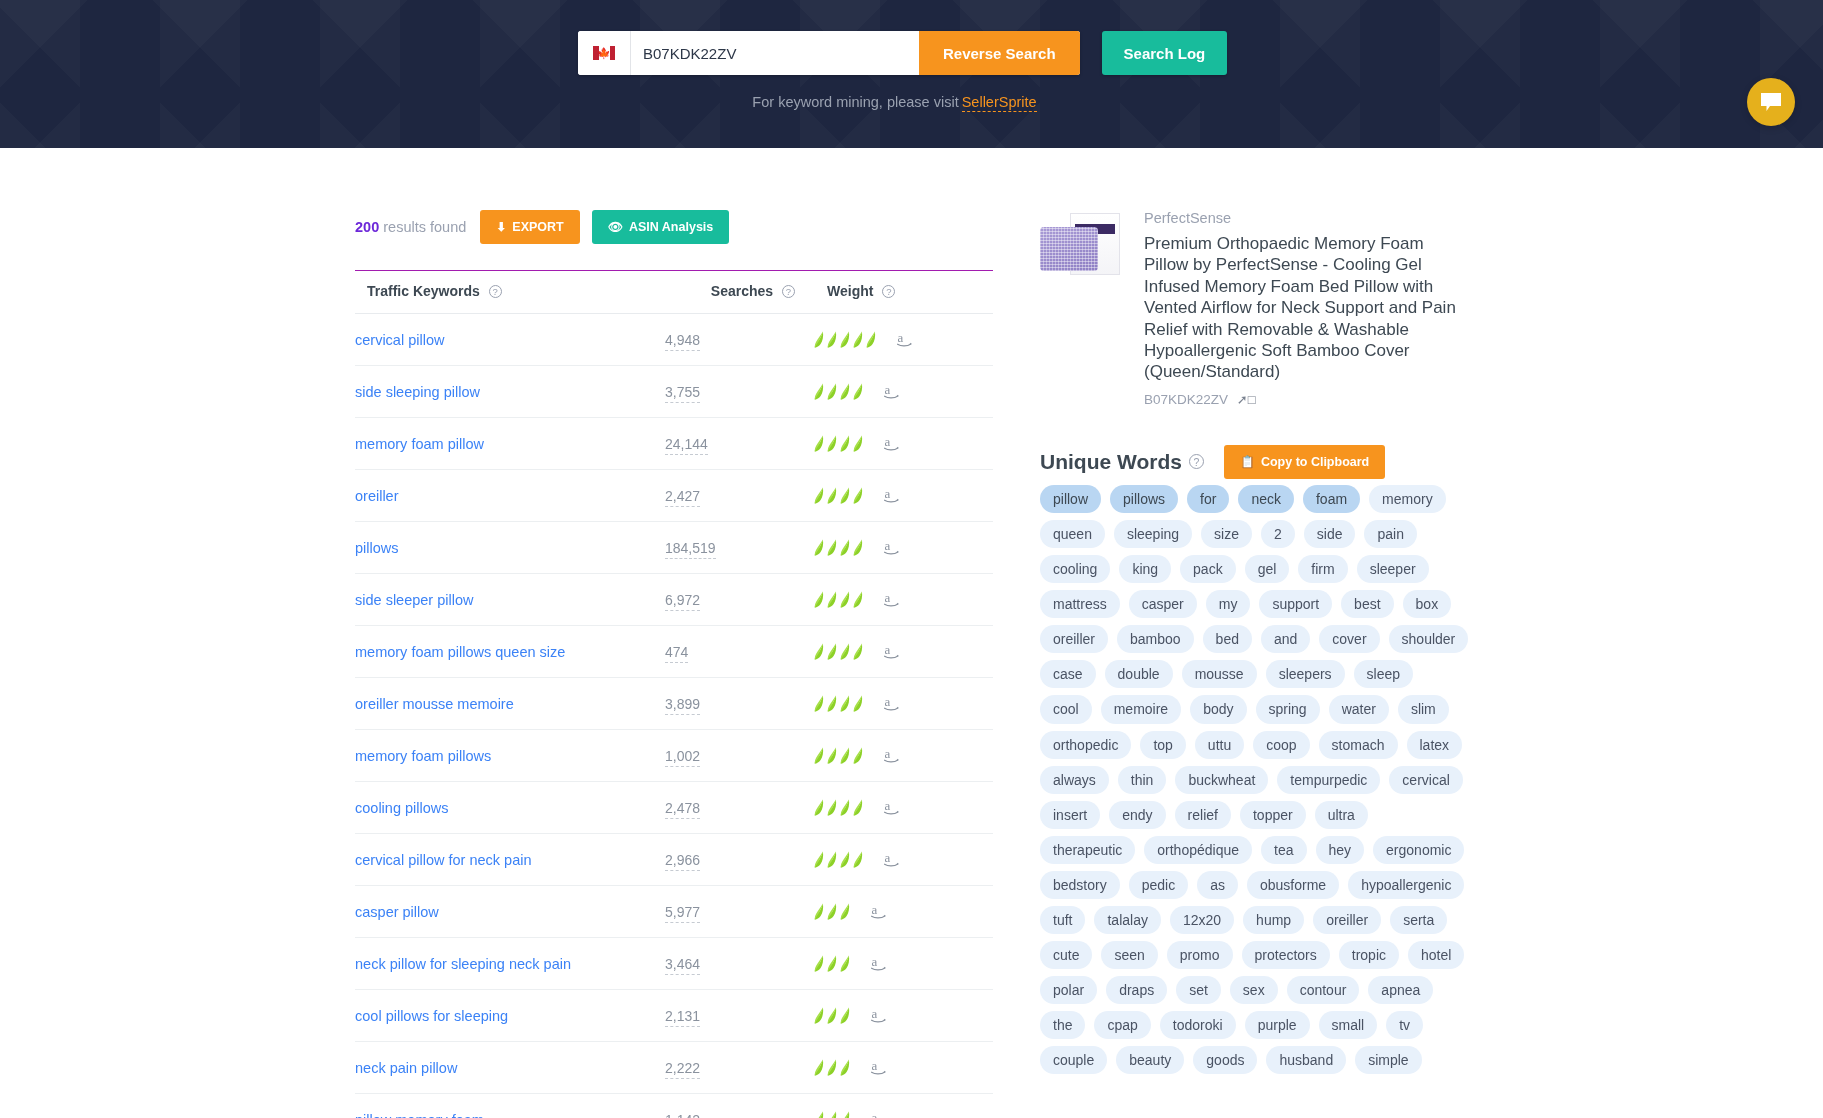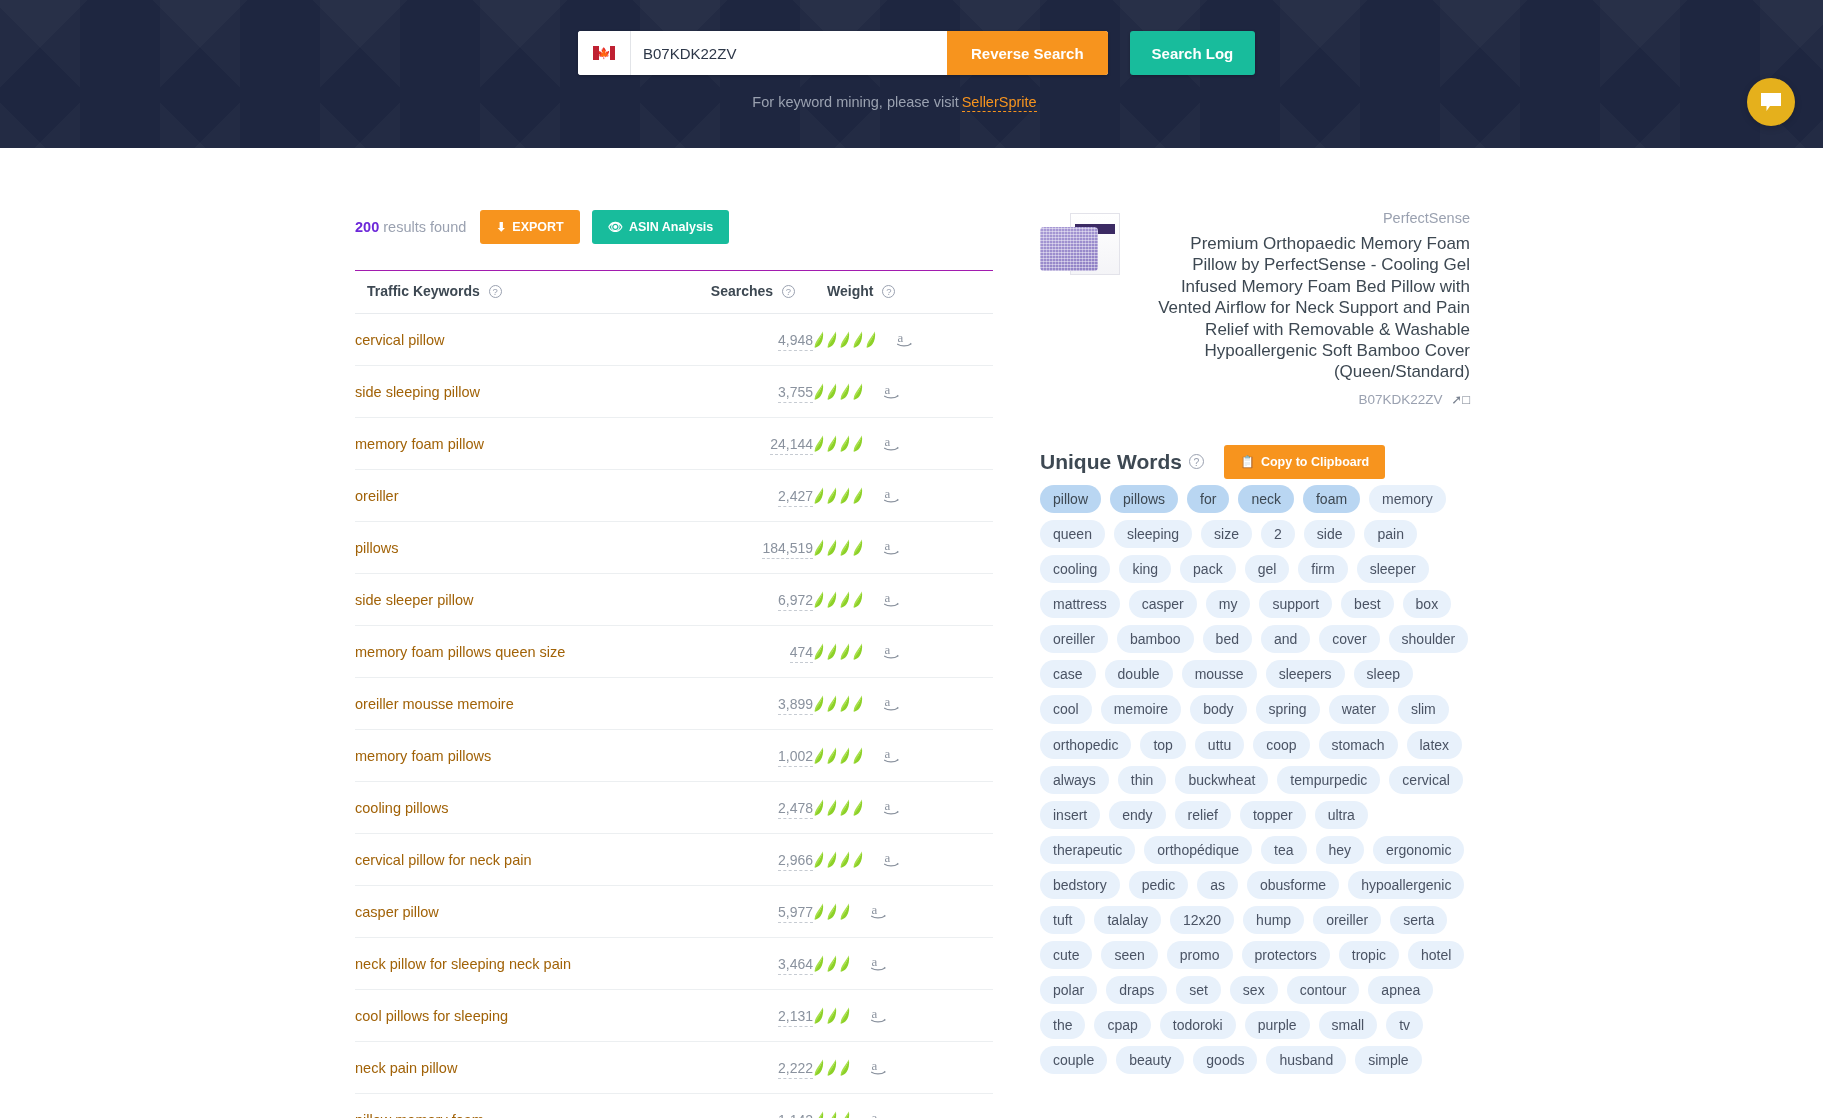--- a/index.html
+++ b/index.html
@@ -57,21 +57,20 @@
   .search-input {
     width:288px; border:0; outline:none; padding:0 12px;
     font-family:"Liberation Sans", sans-serif; font-size:15px; color:#2d3748;
     background:#fff;
   }
   .reverse-btn {
     border:0; background:#f7941e; color:#fff;
     font-family:"Liberation Sans", sans-serif;
     font-size:15px; font-weight:bold; padding:0 24px; cursor:pointer;
     white-space:nowrap;
-    margin-left:28px;
   }
   .searchlog-btn {
     margin-left:22px; height:44px; border:0; border-radius:3px;
     background:#18bc9c; color:#fff; font-family:"Liberation Sans", sans-serif;
     font-size:15px; font-weight:bold; padding:0 22px; cursor:pointer;
     white-space:nowrap; box-shadow:0 1px 3px rgba(0,0,0,.25);
   }
   .subtitle {
     position:absolute; top:94px; left:0; width:1789px; text-align:center;
     color:#9aa1b0; font-size:14.5px; z-index:3;
@@ -119,41 +118,41 @@
   table.kw thead th.c-se { text-align:right; width:148px; padding-right:18px;}
   table.kw thead th.c-we { text-align:left; width:180px; padding-left:14px;}
   .qmark {
     display:inline-block; width:13px; height:13px; line-height:12px;
     border:1px solid #9aa1b0; border-radius:50%; color:#9aa1b0;
     font-size:9.5px; text-align:center; margin-left:5px; font-weight:normal;
     vertical-align:1px; cursor:pointer;
   }
   table.kw tbody tr { border-bottom:1px solid #eceff1; }
   table.kw tbody td { padding:16px 0; font-size:14.5px; vertical-align:middle; }
-  td.c-kw { padding-left:12px; color:#a16207; }
-  td.c-se { text-align:right; padding-right:18px; }
+  td.c-kw { padding-left:12px; color:#3b82f6; }
+  td.c-se { padding-right:18px; }
   td.c-se span {
     color:#8a929e; font-size:14px;
     border-bottom:1px dashed #c6cbd2; cursor:pointer; padding-bottom:2px;
   }
   td.c-we { padding-left:14px; white-space:nowrap; }
   .leaf { display:inline-block; width:11px; height:19px; margin-right:2px; vertical-align:middle; }
   .amz {
     display:inline-block; margin-left:17px; vertical-align:middle;
     width:19px; height:19px; cursor:pointer;
   }
 
   
   .right-col { width:430px; flex:0 0 430px; margin-left:47px; }
   h2.sec {
     font-size:21px; font-weight:bold; color:#3d4852; margin:0 0 22px 0;
     display:flex; align-items:center;
   }
   h2.sec .qmark { width:15px;height:15px;line-height:14px;font-size:10.5px;margin-left:7px; }
-  .prod { display:flex; align-items:flex-start;text-align:right; }
+  .prod { display:flex; align-items:flex-start; }
   .prod-img {
     width:82px; height:66px; flex:0 0 82px; margin-right:22px; margin-top:3px;
     position:relative; background:#fff; overflow:hidden;
   }
   .pi-box {
     position:absolute; right:2px; top:0; width:50px; height:62px;
     background:linear-gradient(#ffffff,#f4f4f7);
     border:1px solid #e3e3ea;
   }
   .pi-box:after {

